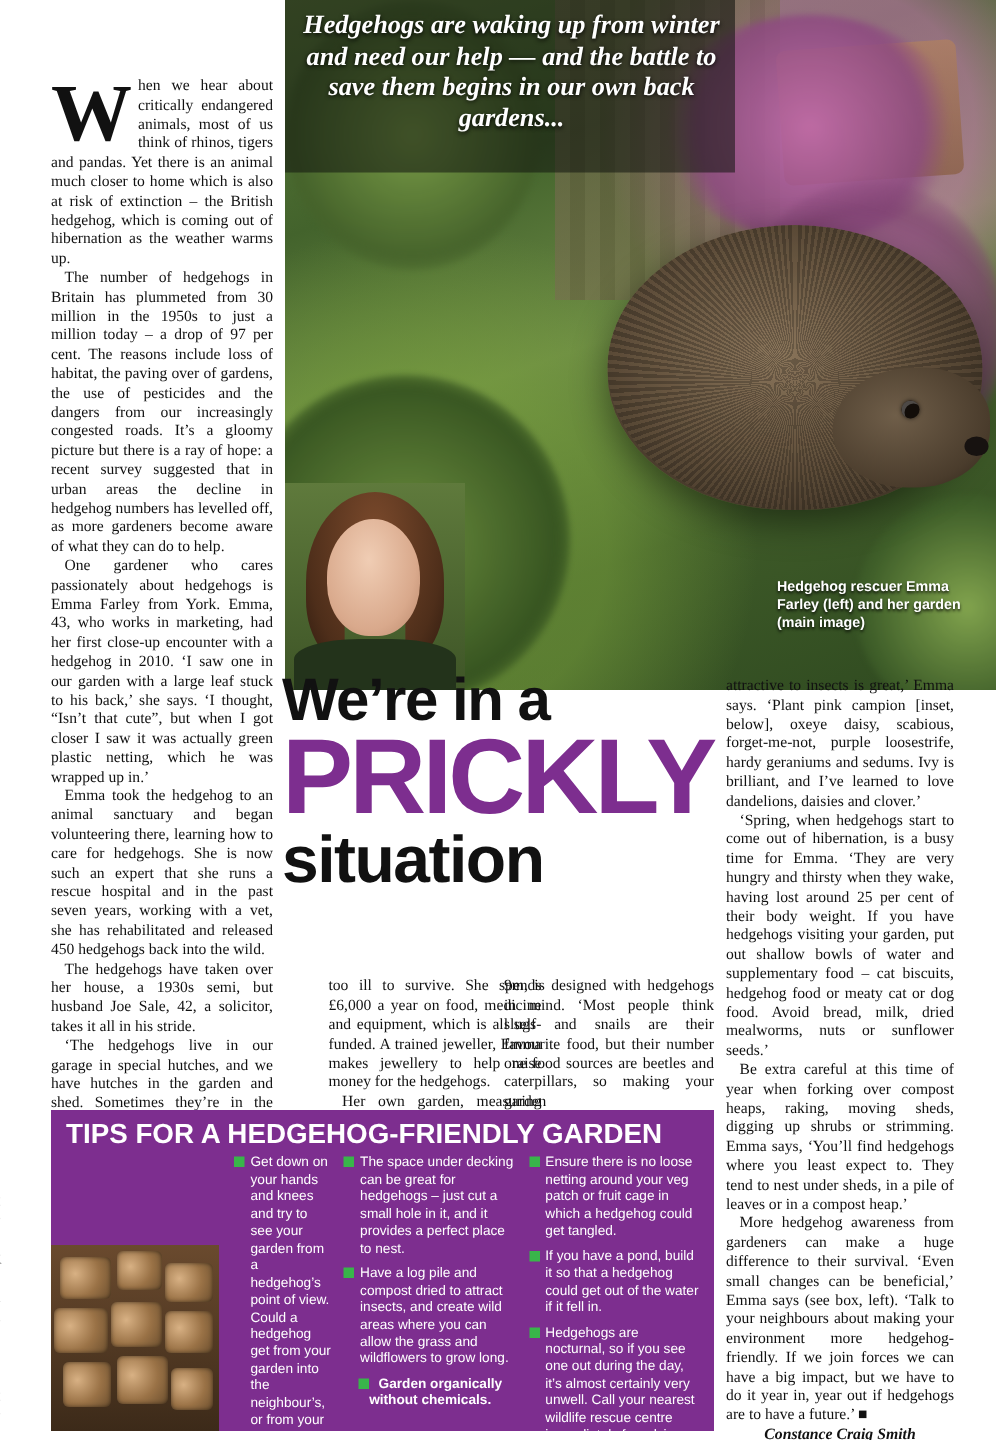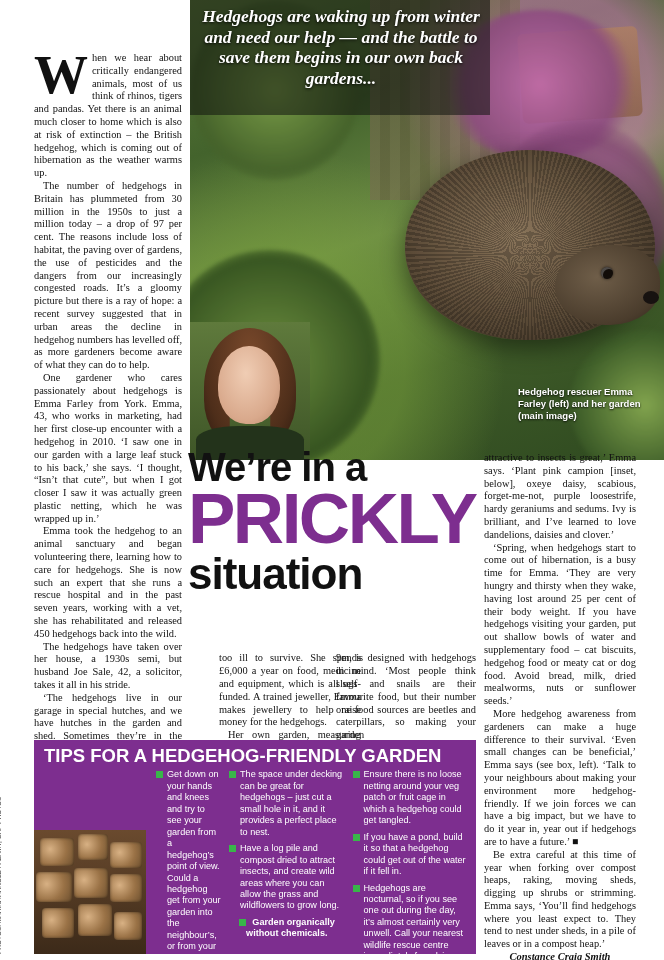--- a/index.html
+++ b/index.html
@@ -241,22 +241,22 @@
     <p class="first">too ill to survive. She spends £6,000 a year on food, medicine and equipment, which is all self-funded. A trained jeweller, Emma makes jewellery to help raise money for the hedgehogs.</p>
     <p>Her own garden, measuring 21m by</p>
   </div>
   <div class="col-mid2">
     <p class="first">9m, is designed with hedgehogs in mind. ‘Most people think slugs and snails are their favourite food, but their number one food sources are beetles and caterpillars, so making your garden</p>
   </div>
 
   <div class="col-right">
     <p class="first">attractive to insects is great,’ Emma says. ‘Plant pink campion [inset, below], oxeye daisy, scabious, forget-me-not, purple loosestrife, hardy geraniums and sedums. Ivy is brilliant, and I’ve learned to love dandelions, daisies and clover.’</p>
     <p>‘Spring, when hedgehogs start to come out of hibernation, is a busy time for Emma. ‘They are very hungry and thirsty when they wake, having lost around 25 per cent of their body weight. If you have hedgehogs visiting your garden, put out shallow bowls of water and supplementary food – cat biscuits, hedgehog food or meaty cat or dog food. Avoid bread, milk, dried mealworms, nuts or sunflower seeds.’</p>
+    <p>Be extra careful at this time of year when forking over compost heaps, raking, moving sheds, digging up shrubs or strimming. Emma says, ‘You’ll find hedgehogs where you least expect to. They tend to nest under sheds, in a pile of leaves or in a compost heap.’</p>
     <p>More hedgehog awareness from gardeners can make a huge difference to their survival. ‘Even small changes can be beneficial,’ Emma says (see box, left). ‘Talk to your neighbours about making your environment more hedgehog-friendly. If we join forces we can have a big impact, but we have to do it year in, year out if hedgehogs are to have a future.’ ■</p>
-    <p>Be extra careful at this time of year when forking over compost heaps, raking, moving sheds, digging up shrubs or strimming. Emma says, ‘You’ll find hedgehogs where you least expect to. They tend to nest under sheds, in a pile of leaves or in a compost heap.’</p>
     <div class="byline">Constance Craig Smith</div>
 
   </div>
 
   <div class="tips">
     <div class="tips-title">TIPS FOR A HEDGEHOG-FRIENDLY GARDEN</div>
     <div class="tips-cols">
       <div class="tips-col" style="padding-left:112px; width:45%;">
         <div class="tip">
           <span class="bullet"></span>

